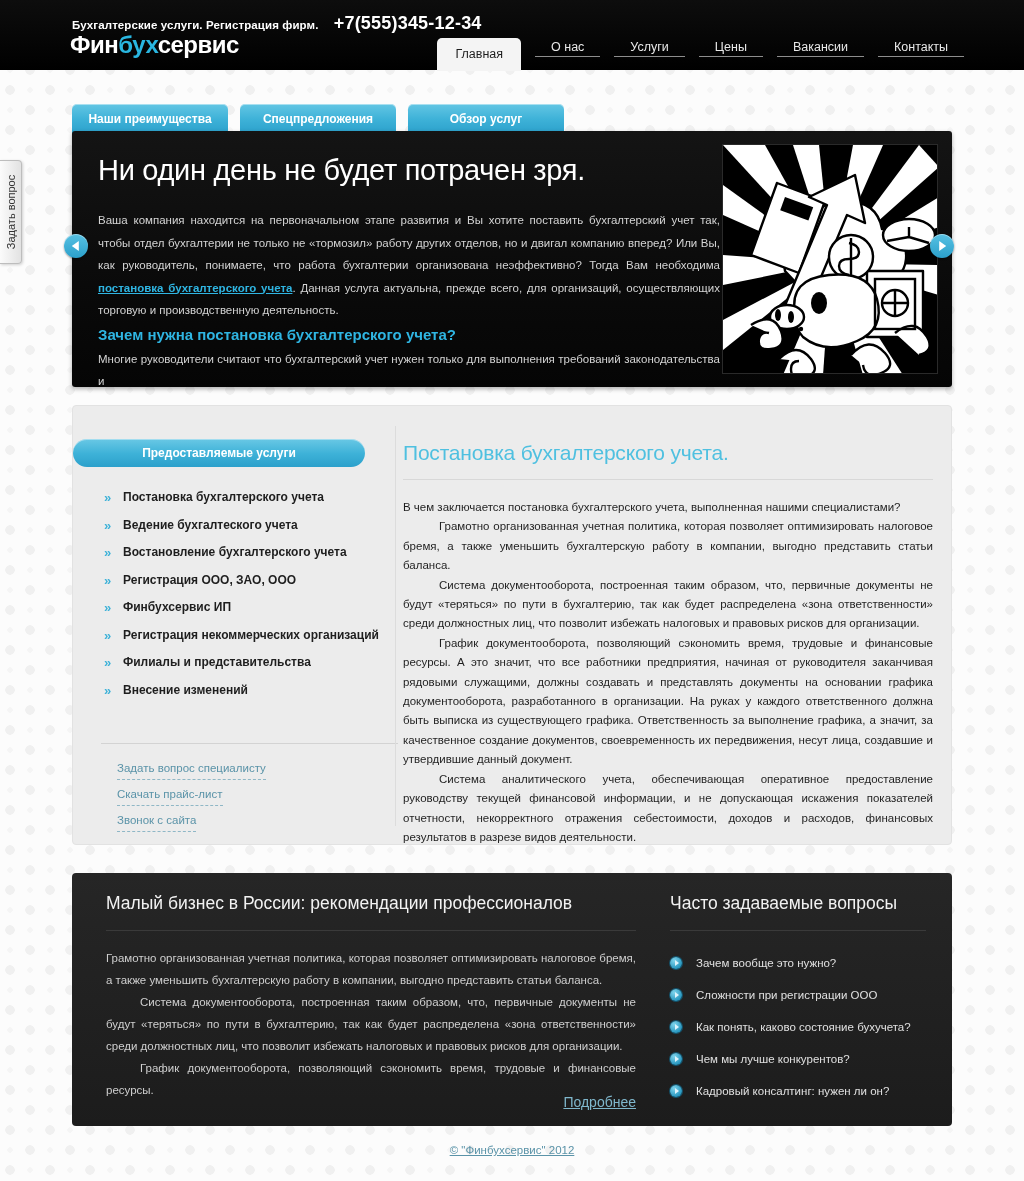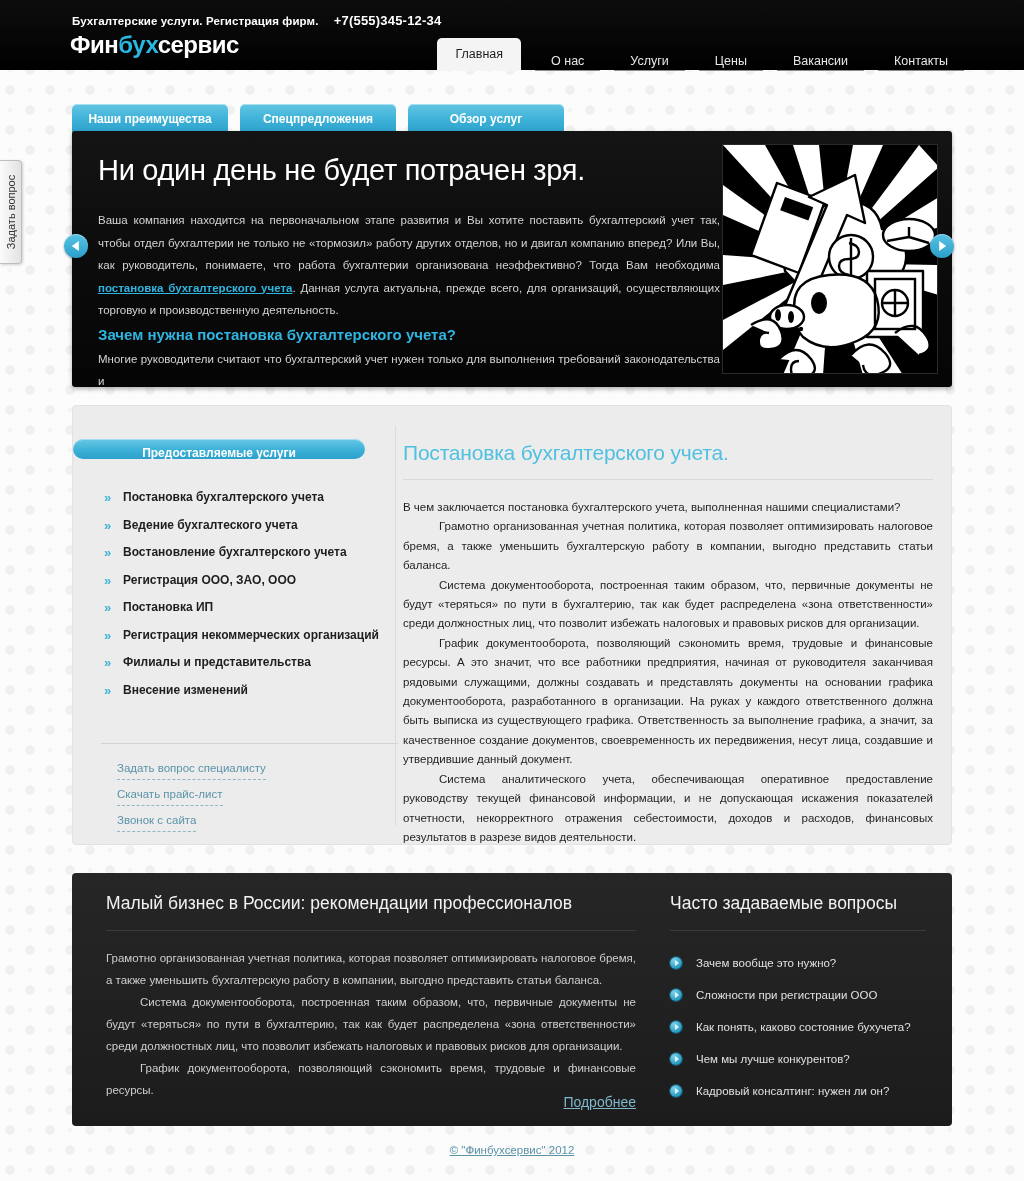--- a/index.html
+++ b/index.html
@@ -26,29 +26,29 @@
     width: 1024px; height: 70px;
     background: #060606;
     background: linear-gradient(180deg, #0d0d0d 0%, #060606 55%, #000 100%);
   }
   .hdr-inner { position: relative; width: 1024px; height: 70px; }
   .tagline {
     position: absolute; left: 72px; top: 13px;
     font-size: 11.5px; font-weight: bold; color: #ffffff;
     letter-spacing: .1px; white-space: nowrap;
   }
-  .tagline .phone { color: #fff; margin-left: 12px; font-size: 13px; letter-spacing: .2px; margin-top: 44px; }
+  .tagline .phone { color: #fff; margin-left: 12px; font-size: 18px; letter-spacing: .2px; margin-top: 44px; }
   .logo {
     position: absolute; left: 70px; top: 26px;
     font-size: 24px; font-weight: bold; color: #ffffff;
     letter-spacing: -0.5px; line-height: 38px; white-space: nowrap;
   }
   .logo .cy { color: #29b6e0; }
 
-  .mainnav { position: absolute; right: 60px; top: 38px; height: 33px; display: flex; align-items: flex-end; }
+  .mainnav { position: absolute; right: 60px; top: 38px; height: 33px; display: flex; align-items: flex-start; }
   .mainnav a {
     display: inline-block; color: #e8e8e8; text-decoration: none;
     font-size: 12.5px; padding: 0 16px; line-height: 18px;
     border-bottom: 1px solid #8d8d8d; margin-left: 14px;
     white-space: nowrap;
   }
   .mainnav a.active {
     background: #f4f4f4; color: #1d1d1d; border-bottom: none;
     font-weight: normal; padding: 9px 18px 10px 18px;
     border-radius: 5px 5px 0 0; margin-left: 0; line-height: 14px;
@@ -133,21 +133,21 @@
 
   
   .panel {
     position: absolute; left: 72px; top: 405px;
     width: 880px; height: 440px;
     background: #ececec; border: 1px solid #e2e2e2;
     border-radius: 4px;
   }
   .svc-head {
     position: absolute; left: 0px; top: 33px;
-    width: 292px; height: 20px; line-height: 28px;
+    width: 292px; height: 28px; line-height: 28px;
     border-radius: 16px; text-align: center;
     color: #ffffff; font-size: 12px; font-weight: bold;
     background: linear-gradient(180deg,#69c8e5 0%,#3eb2d8 52%,#2ba0cb 100%);
     box-shadow: inset 0 1px 0 rgba(255,255,255,.4);
   }
   .svc-list { position: absolute; left: 28px; top: 78px; width: 300px; list-style: none; }
   .svc-list li {
     font-size: 12px; font-weight: bold; color: #1e1e1e;
     line-height: 27.5px; padding-left: 22px; position: relative; white-space: nowrap;
   }
@@ -322,21 +322,21 @@
 <div class="arrow left"></div>
 <div class="arrow right"></div>
 
 <div class="panel">
   <div class="svc-head">Предоставляемые услуги</div>
   <ul class="svc-list">
     <li>Постановка бухгалтерского учета</li>
     <li>Ведение бухгалтеского учета</li>
     <li>Востановление бухгалтерского учета</li>
     <li>Регистрация ООО, ЗАО, ООО</li>
-    <li>Постановка ИП</li>
+    <li>Финбухсервис ИП</li>
     <li>Регистрация некоммерческих организаций</li>
     <li>Филиалы и представительства</li>
     <li>Внесение изменений</li>
   </ul>
   <div class="svc-sep"></div>
   <div class="svc-links">
     <a href="#">Задать вопрос специалисту</a>
     <a href="#">Скачать прайс-лист</a>
     <a href="#">Звонок с сайта</a>
   </div>

